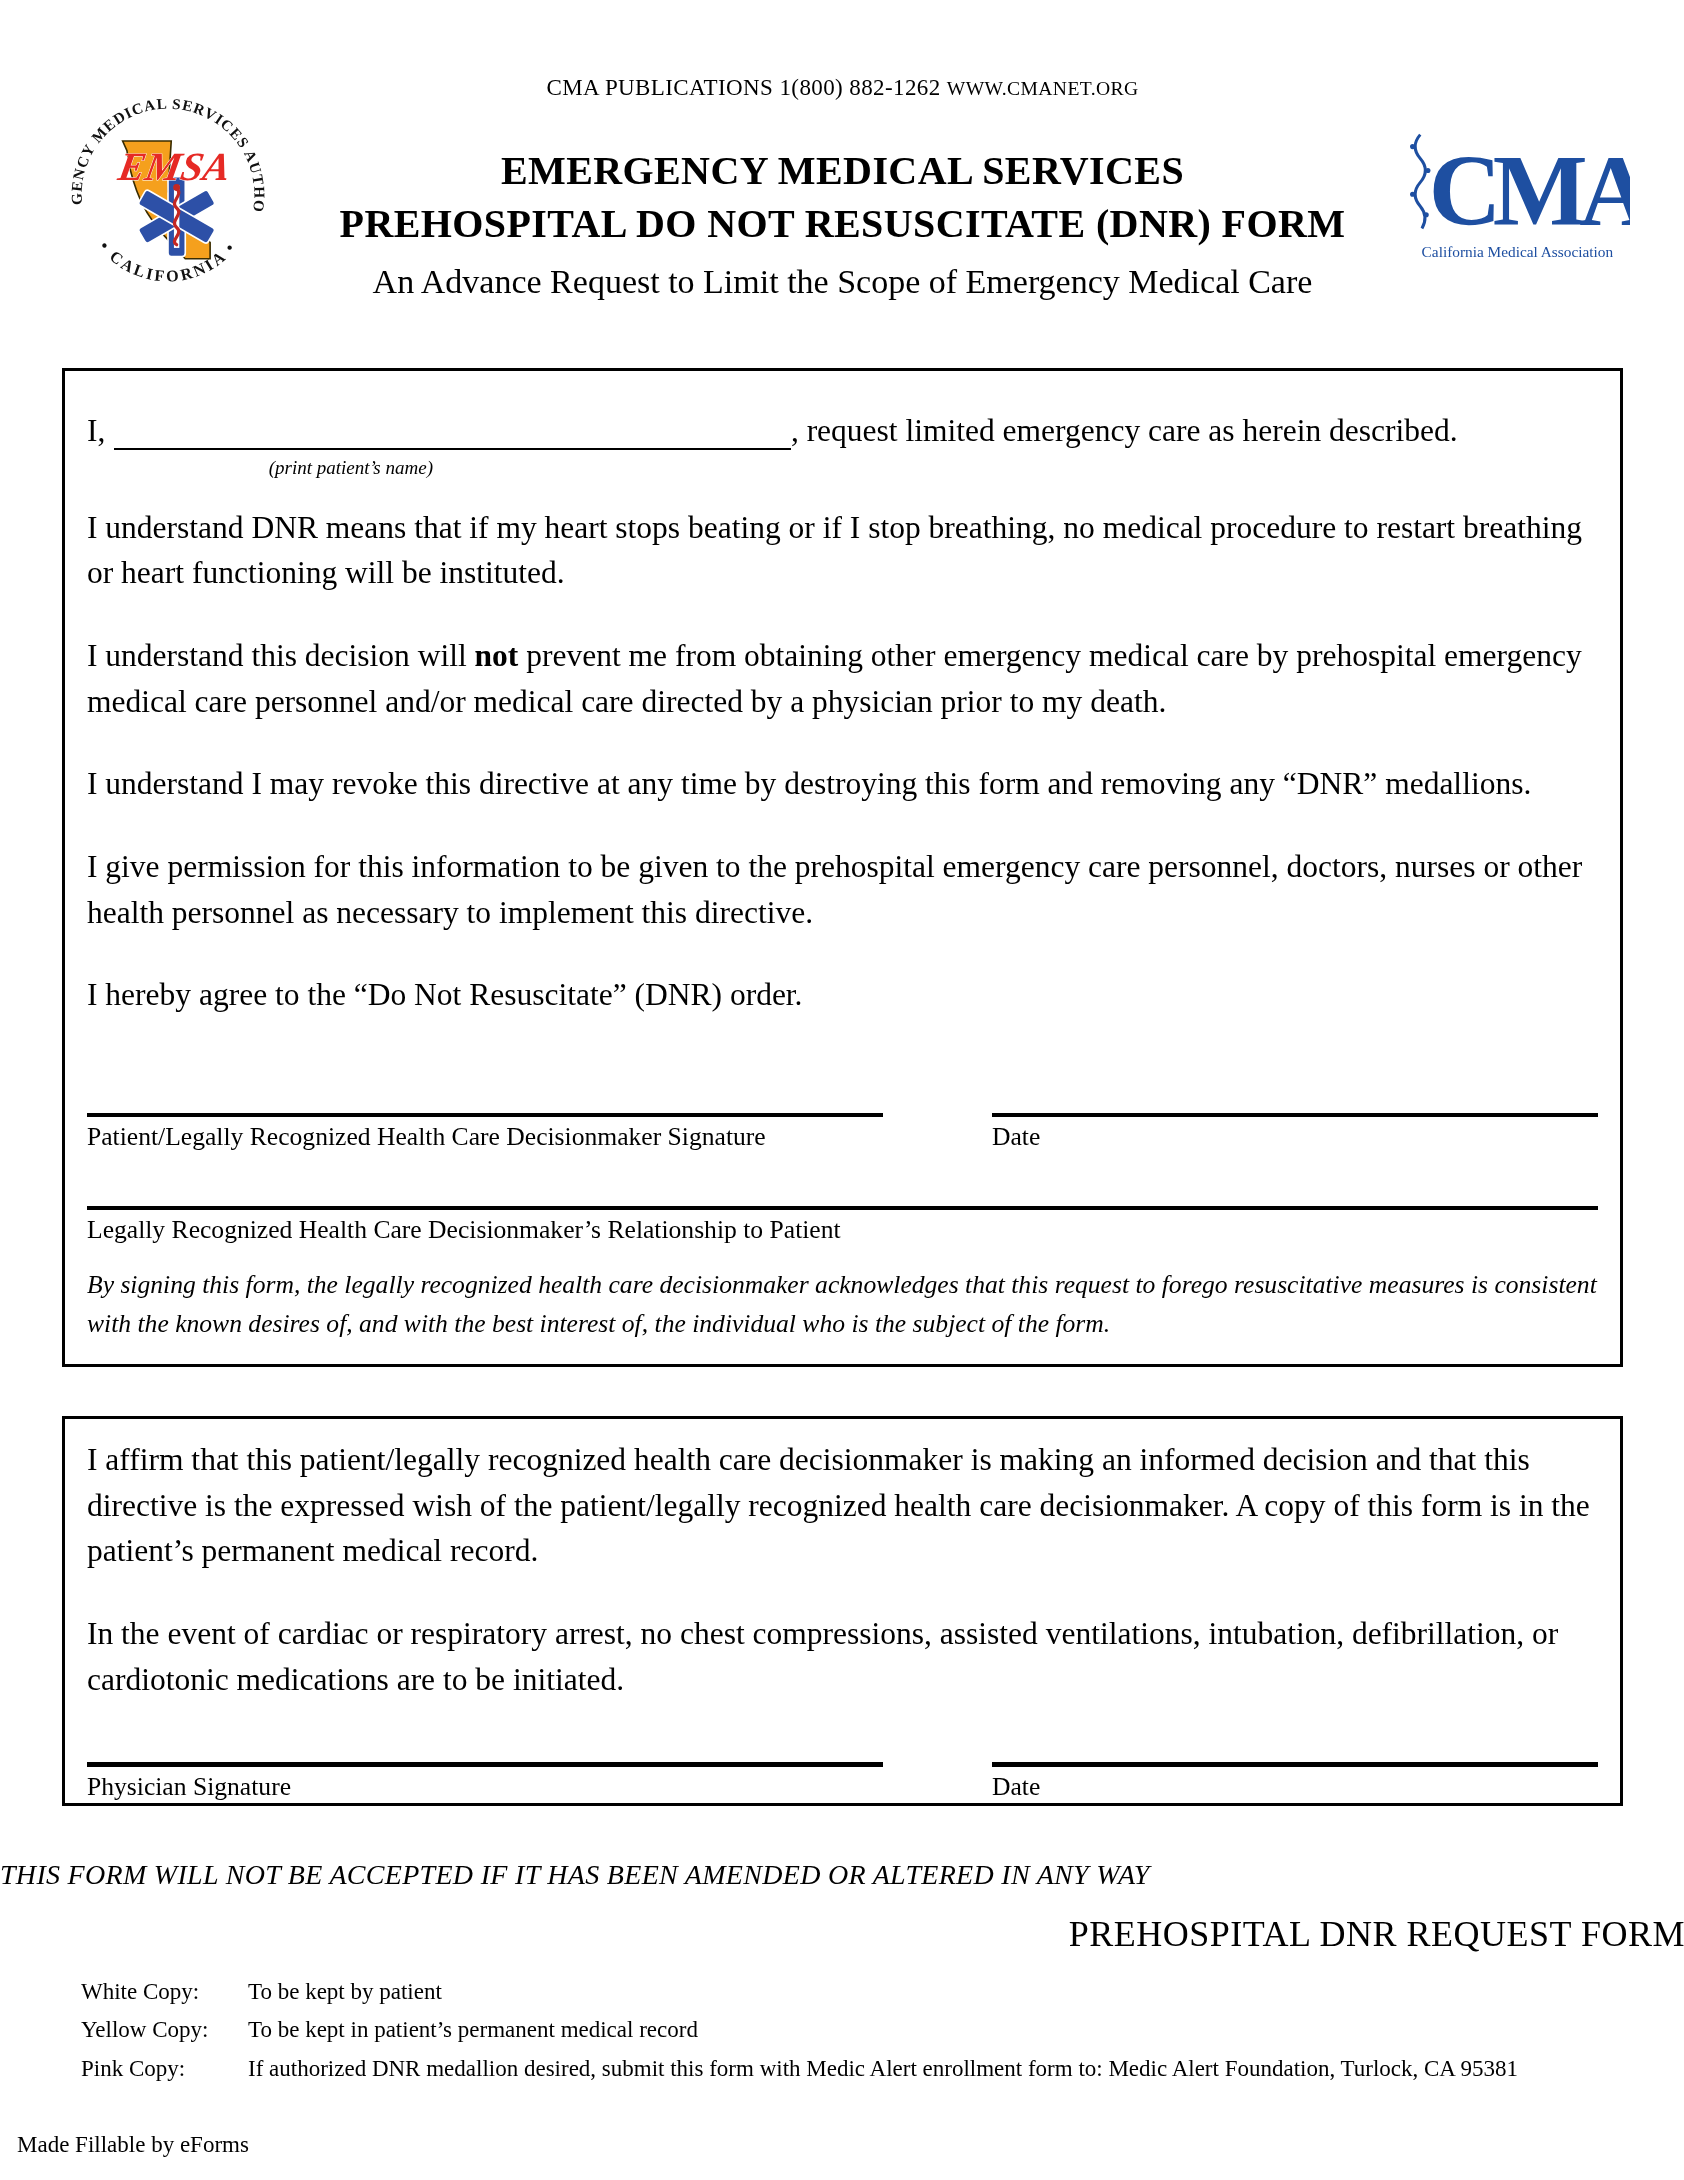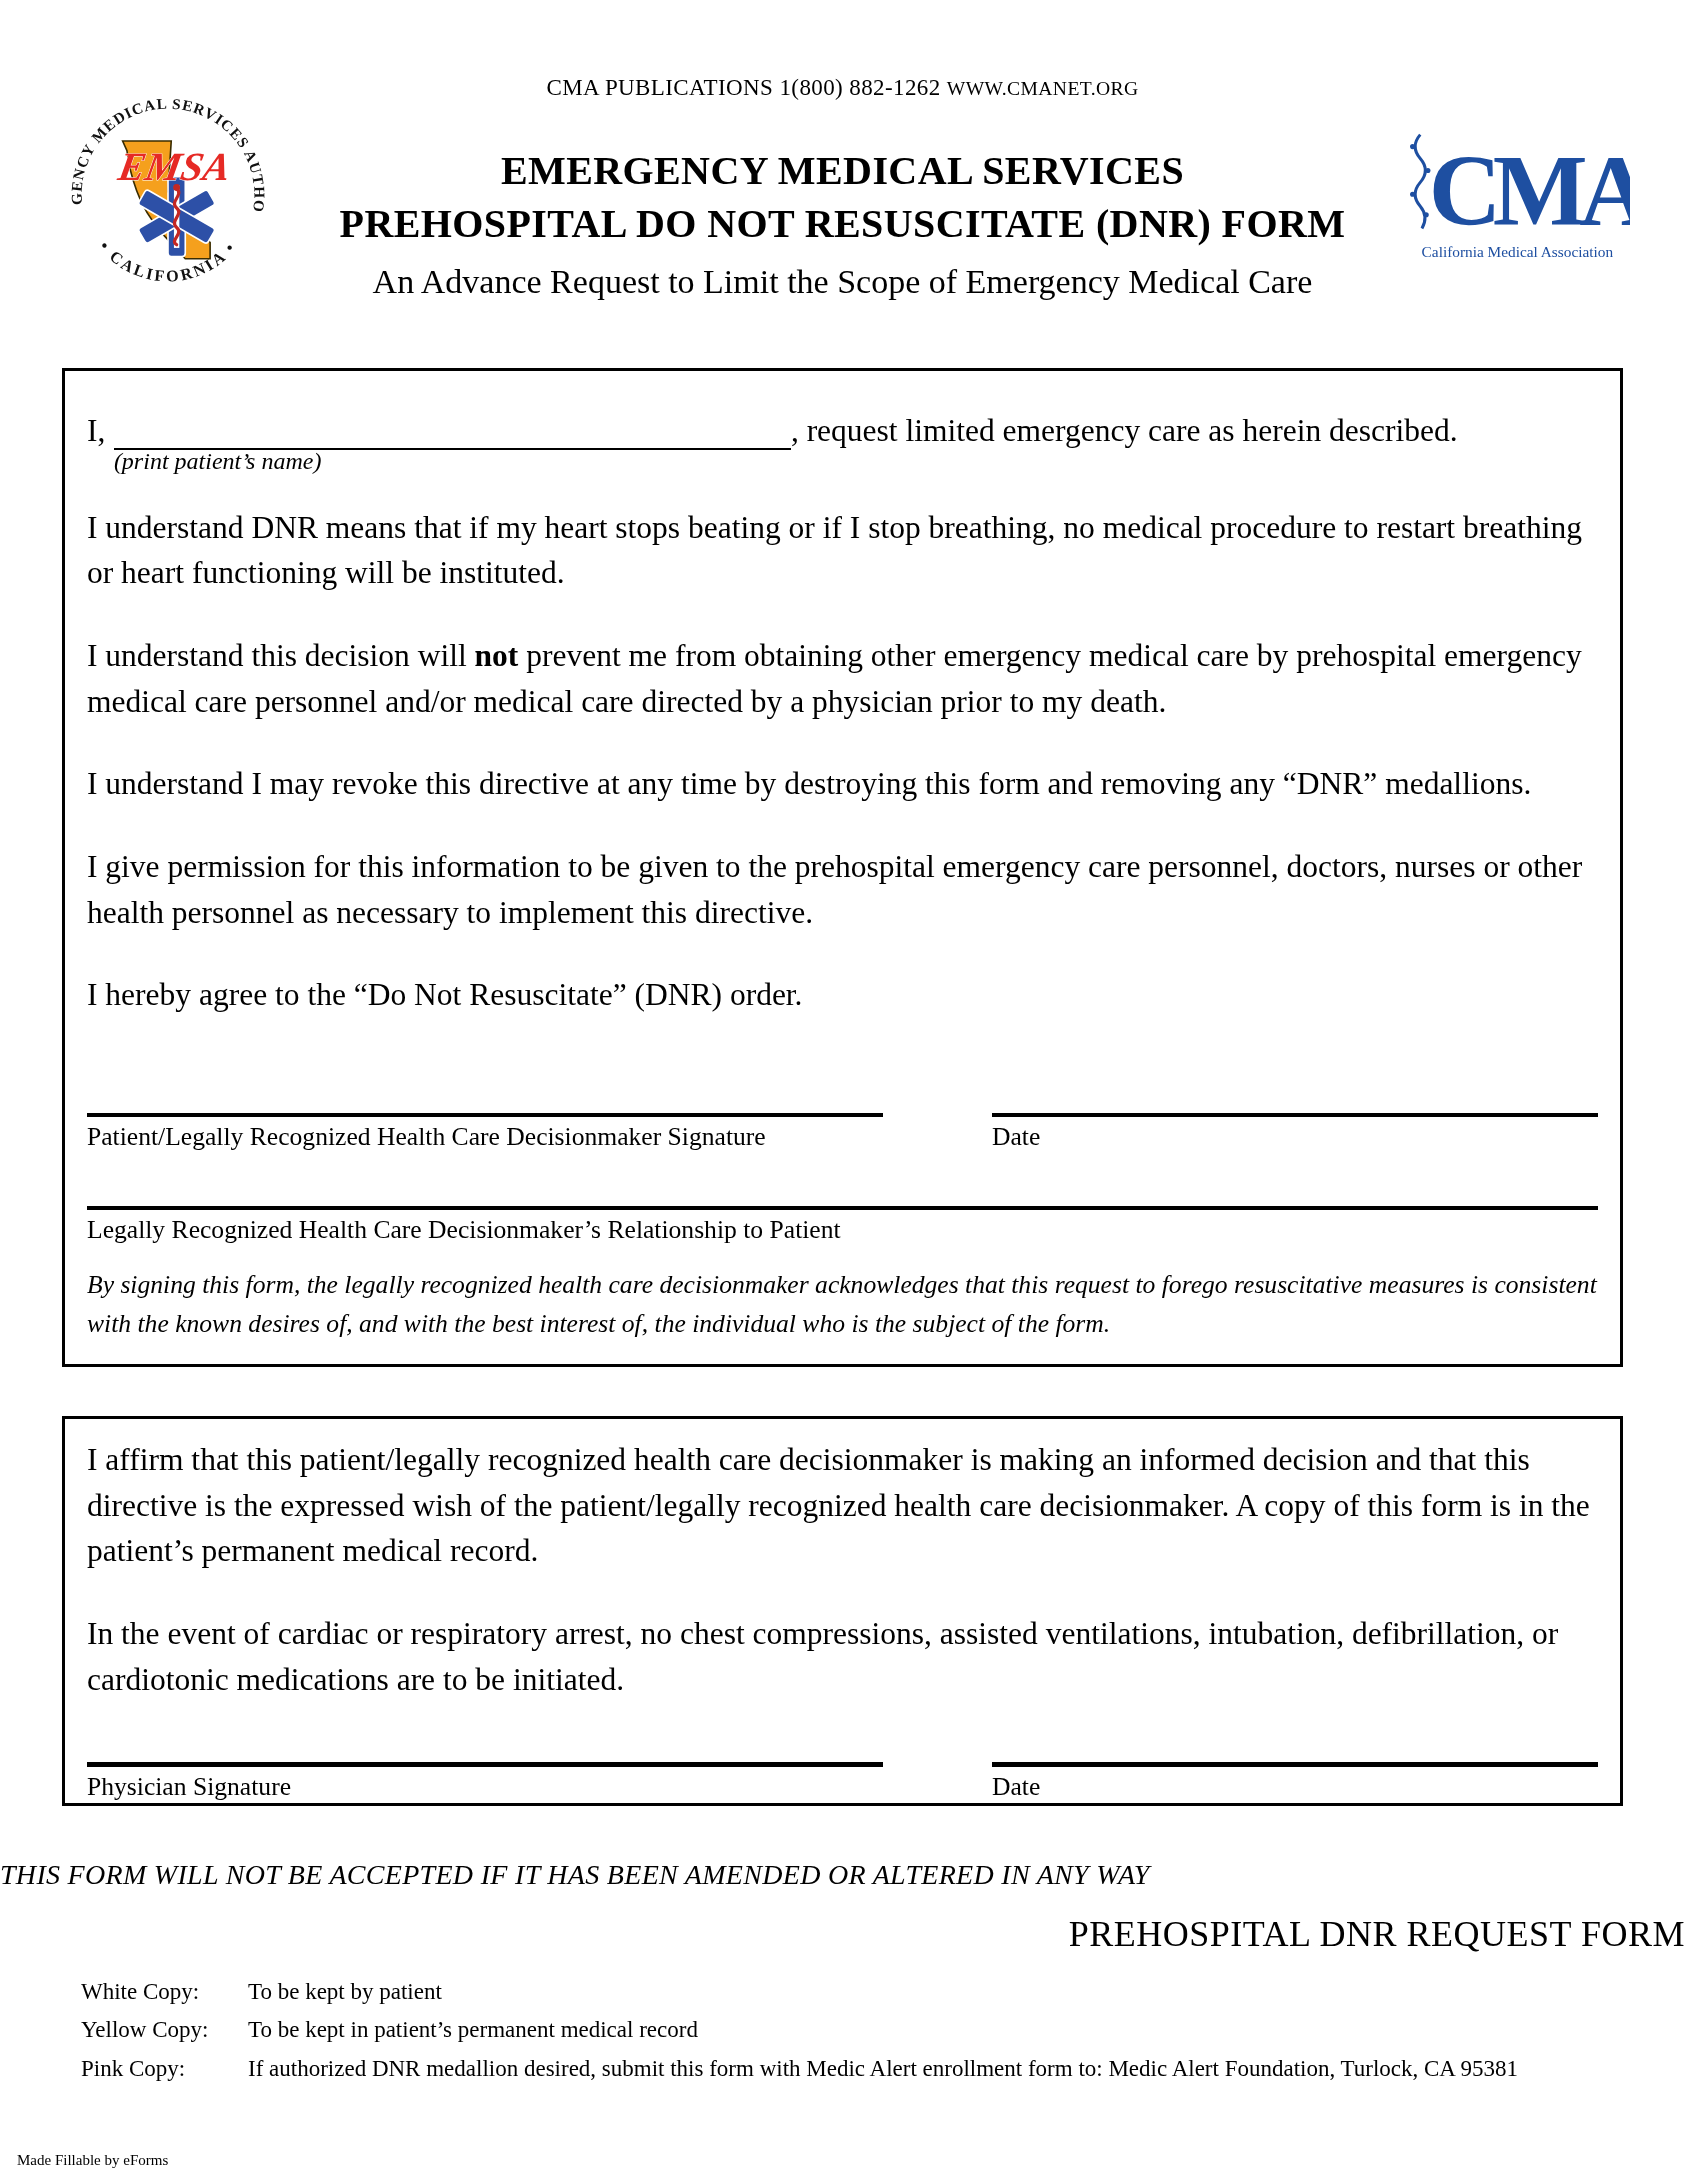--- a/index.html
+++ b/index.html
@@ -28,22 +28,22 @@
   }
   .box1 { height:999px; }
   .box2 { margin-top:49px; height:390px; padding-top:18px; }
   .name-row { display:flex; align-items:baseline; }
   .i-prefix { margin-right:8.5px; }
   .blank {
     width:677px; border-bottom:2.6px solid #000; position:relative; align-self:flex-end;
     height:39px; margin-bottom:3.4px;
   }
   .blank .caption {
-    position:absolute; top:35px; left:0; width:70%; 
-    font-style:italic; font-size:24px;
+    position:absolute; top:45px; left:0; width:70%; text-align:center;
+    font-style:italic; font-size:19px;
   }
   .para { margin-top:37px; }
   .para.first { margin-top:51px; }
   .sig-row { display:flex; margin-top:95px; }
   .sig-row.tight { margin-top:60px; }
   .sig-row.second { margin-top:34px; }
   .sig-col-left { width:796px; }
   .sig-col-right { margin-left:109px; flex:1; }
   .sig-line { height:4.3px; background:#000; }
   .sig-label { margin-top:5px; font-size:25.6px; line-height:1.2; }
@@ -51,21 +51,21 @@
   .rel-line { height:4.3px; background:#000; }
   .note { margin-top:20.4px; font-style:italic; font-size:25.6px; line-height:1.5; }
   
   .warning { margin-top:53px; text-align:left; font-style:italic; font-size:28px; letter-spacing:0.3px; }
   .form-title { margin-top:22px; text-align:right; font-weight:normal; font-size:36px; letter-spacing:0.5px; }
   .copies {
     margin:22px 136px 0 81px; display:grid; grid-template-columns:136px 1fr;
     column-gap:31px; row-gap:8.5px; font-size:23px; align-items:center;
   }
   .copy-label { line-height:1.3; }
-  .credit { position:absolute; left:17px; bottom:12px; font-size:15px; }
+  .credit { position:absolute; left:17px; bottom:23px; font-size:23px; }
 </style>
 </head>
 <body>
 
 <div class="page">
 
   <div class="pub-line">
     <span>CMA PUBLICATIONS 1(800) 882-1262</span>
     <span class="url">WWW.CMANET.ORG</span>
   </div>

